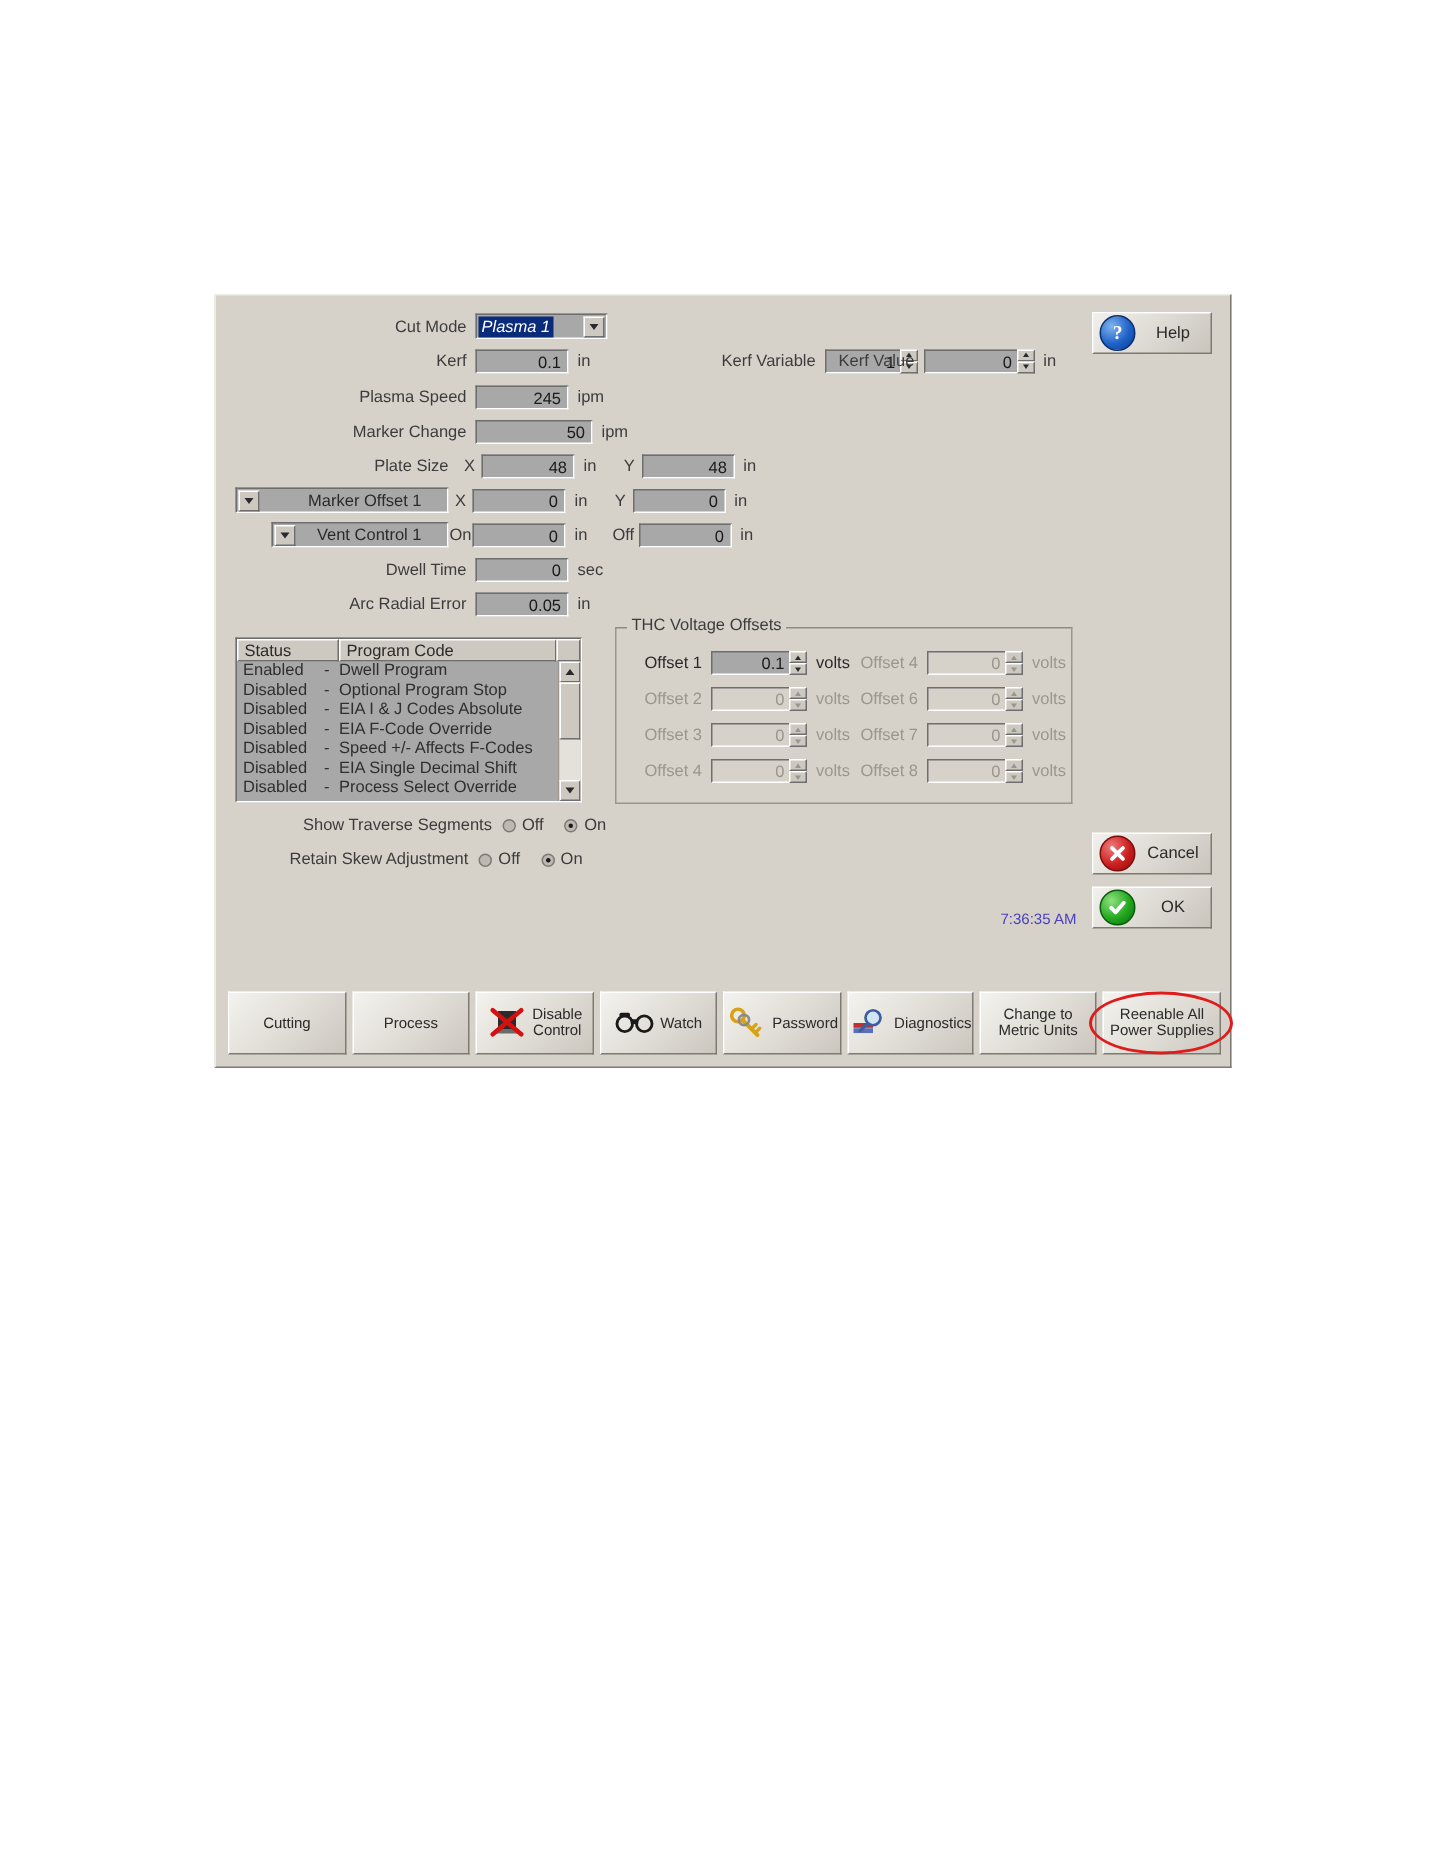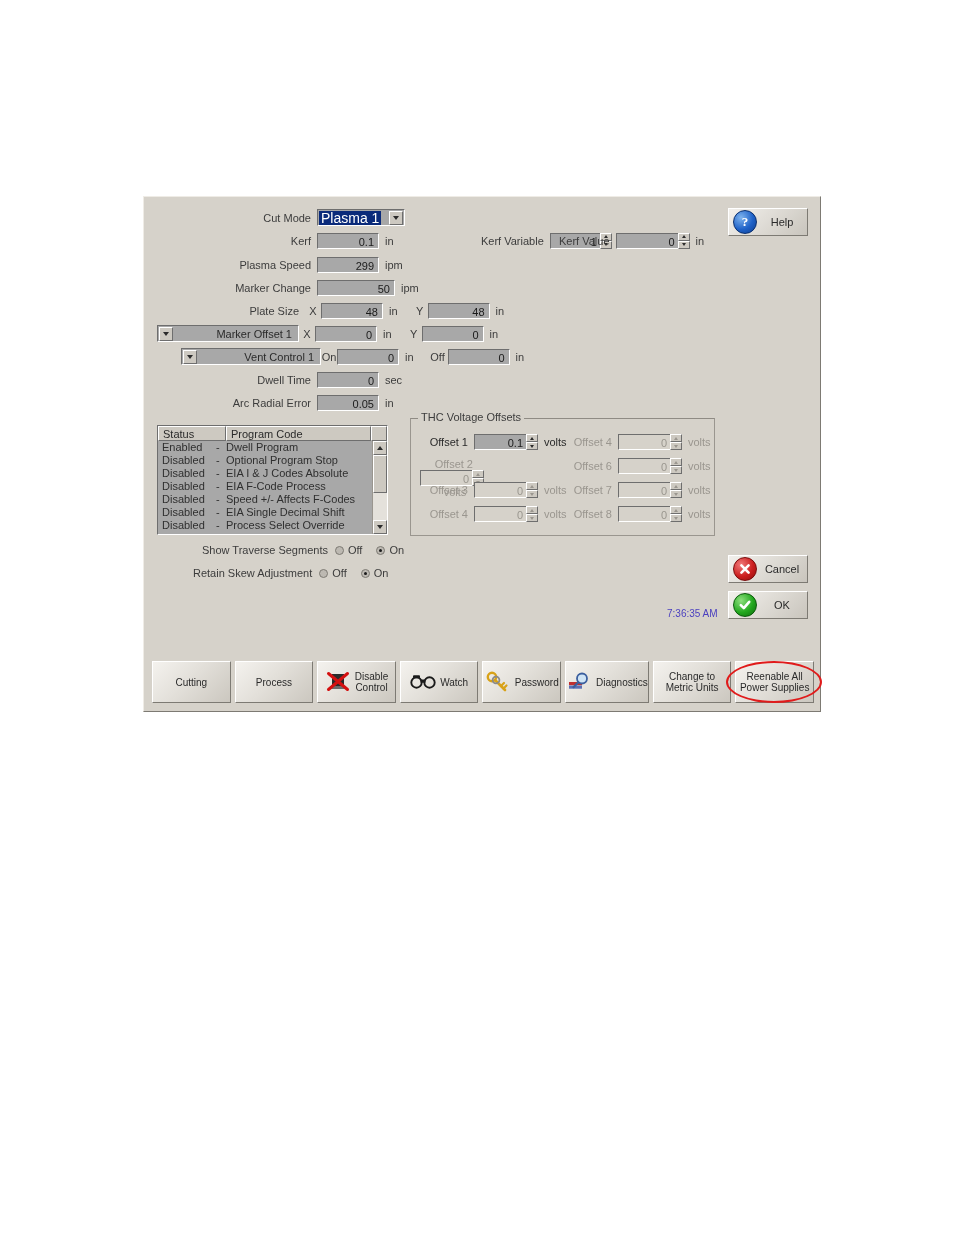--- a/index.html
+++ b/index.html
@@ -84,24 +84,25 @@
     border-right: 1px solid #ffffff;
     border-bottom: 1px solid #ffffff;
     display: flex;
     align-items: center;
     box-sizing: border-box;
     padding: 0 1px;
   }
   .combo .sel {
     background: #0a2a7a;
     color: #ffffff;
-    font-size: 14px;
+    font-size: 11px;
     line-height: 14px;
     padding: 0 2px;
     height: 14px;
+    font-style: italic;
   }
   .combo .filler { flex: 1; }
   .arrowbtn {
     width: 14px;
     height: 14px;
     background: #cdc9c1;
     border-top: 1px solid #ffffff;
     border-left: 1px solid #ffffff;
     border-right: 1px solid #6e6e6e;
     border-bottom: 1px solid #6e6e6e;
@@ -129,21 +130,21 @@
     display: flex;
     align-items: center;
     box-sizing: border-box;
     padding: 0 1px;
   }
   .lcombo .ltxt {
     flex: 1;
     text-align: right;
     font-size: 11px;
     color: #2a2a2a;
-    padding-right: 5px;
+    padding-right: 16px;
   }
 
   
   .spin {
     display: flex;
     align-items: stretch;
     height: 16px;
   }
   .spin .sfield {
     height: 16px;
@@ -446,21 +447,21 @@
         <span class="sb">
             <span class="dn"></span>
           </span>
       </span>
     </span>
     <span class="unit">in</span>
   </div>
 
   <div class="row" style="left:85px; top:59px;">
     <span class="lbl" style="width:82px;">Plasma Speed</span>
-    <span class="field" style="width:62px;">299</span>
+    <span class="field" style="width:62px;">245</span>
     <span class="unit">ipm</span>
   </div>
 
   <div class="row" style="left:85px; top:82px;">
     <span class="lbl" style="width:82px;">Marker Change</span>
     <span class="field" style="width:78px;">50</span>
     <span class="unit">ipm</span>
   </div>
 
   <div class="row" style="left:85px; top:105px;">
@@ -482,21 +483,21 @@
     </span>
     <span class="axis">X</span>
     <span class="field" style="width:62px;">0</span>
     <span class="unit">in</span>
     <span class="axis" style="margin-left:14px;">Y</span>
     <span class="field" style="width:62px;">0</span>
     <span class="unit">in</span>
   </div>
 
   <div class="row" style="left:37px; top:151px;">
-    <span class="lcombo" style="width:140px;">
+    <span class="lcombo" style="width:118px;">
       <span class="arrowbtn">
           <span class="tri"></span>
         </span>
       <span class="ltxt">Vent Control 1</span>
     </span>
     <span class="axis">On</span>
     <span class="field" style="width:62px;">0</span>
     <span class="unit">in</span>
     <span class="axis" style="margin-left:14px; width:20px;">Off</span>
     <span class="field" style="width:62px;">0</span>
@@ -534,21 +535,21 @@
           <span class="c3">Optional Program Stop</span>
         </div>
         <div class="lb-row">
           <span class="c1">Disabled</span>
           <span class="c2">-</span>
           <span class="c3">EIA I &amp; J Codes Absolute</span>
         </div>
         <div class="lb-row">
           <span class="c1">Disabled</span>
           <span class="c2">-</span>
-          <span class="c3">EIA F-Code Process</span>
+          <span class="c3">EIA F-Code Override</span>
         </div>
         <div class="lb-row">
           <span class="c1">Disabled</span>
           <span class="c2">-</span>
           <span class="c3">Speed +/- Affects F-Codes</span>
         </div>
         <div class="lb-row">
           <span class="c1">Disabled</span>
           <span class="c2">-</span>
           <span class="c3">EIA Single Decimal Shift</span>
@@ -585,21 +586,21 @@
             <span class="up"></span>
           </span>
         <span class="sb">
             <span class="dn"></span>
           </span>
       </span>
     </span>
     <span class="offunit">volts</span>
   </div>
 
-  <div class="offrow" style="left:276px; top:261px;flex-direction:column;">
+  <div class="offrow" style="left:276px; top:261px;">
     <span class="offlbl dis">Offset 2</span>
     <span class="spin disabled">
       <span class="sfield" style="width:52px;">0</span>
       <span class="sbtns">
         <span class="sb">
             <span class="up"></span>
           </span>
         <span class="sb">
             <span class="dn"></span>
           </span>

